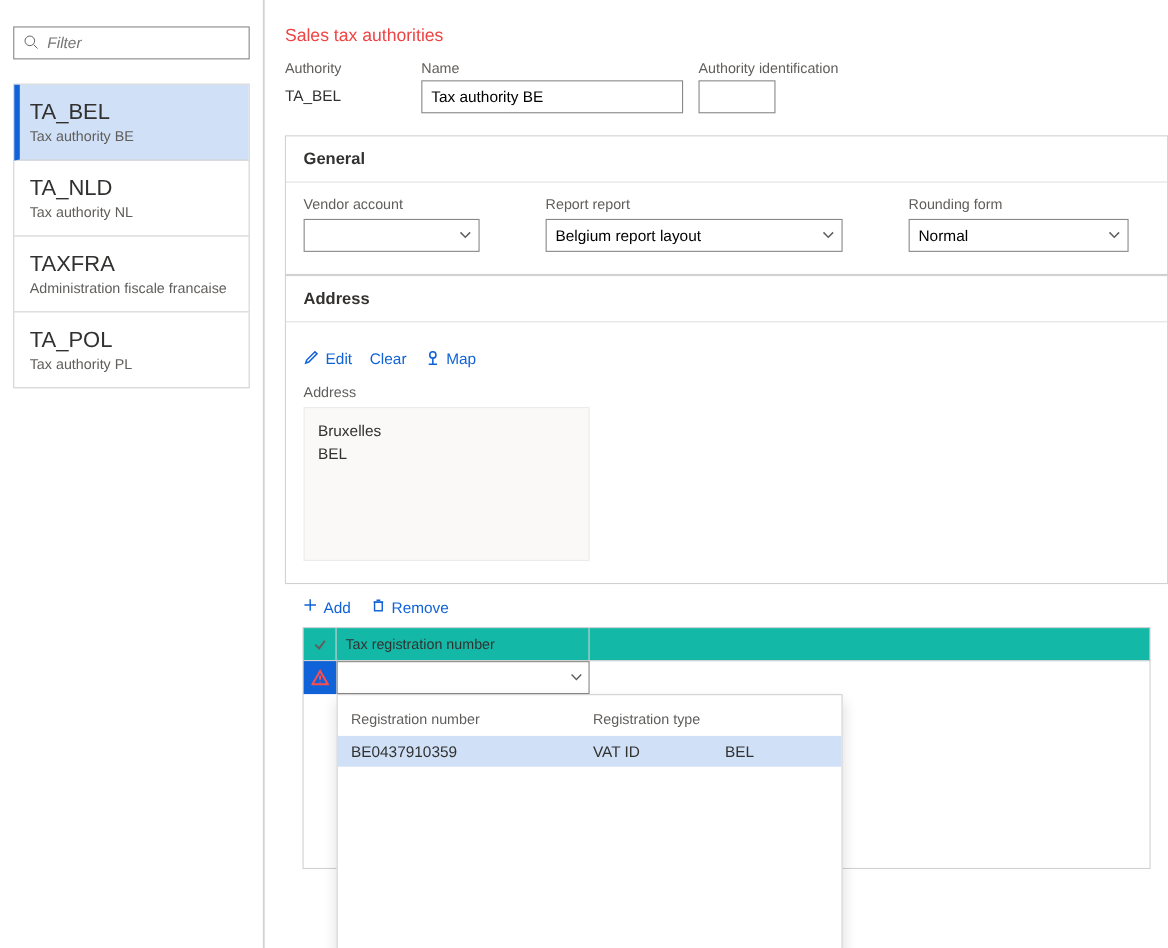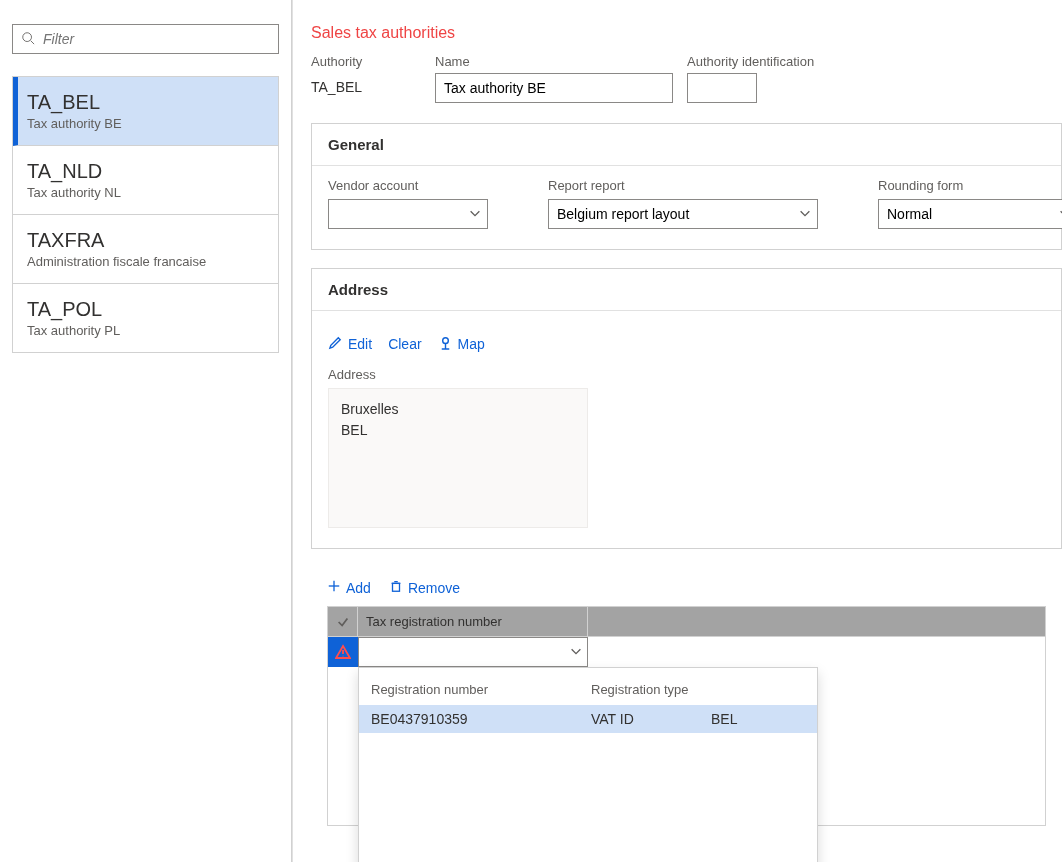--- a/index.html
+++ b/index.html
@@ -1,19 +1,19 @@
 <!DOCTYPE html>
 <html><head>
 <meta charset="utf-8">
 <style>
   * { box-sizing: border-box; font-family: "Segoe UI", Arial, sans-serif; }
   body { margin: 0; background: #fff; color: #323130; font-size: 14px; }
   .app { display: flex; width: 1062px; height: 862px; }
   
-  .sidebar { width: 292px; border-right: 1px solid #d1d1d1; padding: 24px 12px 0 12px; }
+  .sidebar { width: 240px; border-right: 1px solid #d1d1d1; padding: 24px 12px 0 12px; }
   .filter-box { display:flex; align-items:center; border:1px solid #8a8886; height:30px; padding:0 8px; color:#605e5c; }
   .filter-box input { border:none; outline:none; flex:1; font-size:14px; font-style:italic; color:#605e5c; background:transparent; }
   .filter-box svg { width:14px; height:14px; margin-right:6px; stroke:#605e5c; fill:none; }
 
   .auth-list { margin-top:22px; border:1px solid #d1d1d1; }
   .auth-item { padding:14px 14px 14px 14px; border-bottom:1px solid #d1d1d1; cursor:pointer; }
   .auth-item:last-child { border-bottom:none; }
   .auth-item.selected { background:#cfe0f7; border-left:5px solid #0f62d7; padding-left:9px; }
   .auth-code { font-size:20px; font-weight:400; color:#323130; }
   .auth-desc { font-size:13px; color:#605e5c; margin-top:2px; }
@@ -23,21 +23,21 @@
   .page-title { font-size:16px; color:#ef4444; margin-bottom:12px; }
 
   .header-row { display:flex; gap:14px; margin-bottom:20px; }
   .hfield { display:flex; flex-direction:column; }
   .hfield label { font-size:13px; color:#605e5c; margin-bottom:4px; }
   .hfield .ro { font-size:14px; padding-top:6px; }
   .hfield input { height:30px; border:1px solid #8a8886; padding:0 8px; font-size:14px; }
   .hfield.name input { width:238px; }
   .hfield.authid input { width:70px; }
 
-  .card { border:1px solid #d1d1d1; margin-bottom:18px; margin-right:0; }
+  .card { border:1px solid #d1d1d1; margin-right:0; }
   .card-head { font-weight:600; font-size:15px; padding:12px 16px; border-bottom:1px solid #e1e1e1; }
   .card-body { padding:12px 16px 20px 16px; }
 
   .gen-row { display:flex; gap:60px; }
   .gfield { display:flex; flex-direction:column; flex:0 0 auto; }
   .gfield label { font-size:13px; color:#605e5c; margin-bottom:6px; }
   .select { position:relative; }
   .select input { height:30px; border:1px solid #8a8886; padding:0 26px 0 8px; font-size:14px; width:100%; }
   .select .chev { position:absolute; right:6px; top:7px; pointer-events:none; }
   .chev svg { width:14px; height:14px; stroke:#605e5c; fill:none; stroke-width:1.5;}
@@ -49,21 +49,21 @@
   .addr-actions svg { width:15px; height:15px; stroke:#0f62d7; fill:none; stroke-width:1.5; }
   .addr-label { font-size:13px; color:#605e5c; margin-bottom:6px; }
   .addr-box { width:260px; height:140px; background:#faf9f8; border:1px solid #edebe9; padding:10px 12px; font-size:14px; line-height:1.5; }
 
   
   .highlight { background:#fff100; display:inline-block; padding:2px 4px; }
   .tax-actions { display:flex; gap:18px; padding:12px 0 10px 0; color:#0f62d7; }
   .tax-actions .abtn { display:flex; align-items:center; gap:5px; cursor:pointer; }
   .tax-actions svg { width:14px; height:14px; stroke:#0f62d7; fill:none; stroke-width:1.5;}
   .grid { border:1px solid #d1d1d1; min-height:220px; }
-  .grid-head { display:flex; height:30px; border-bottom:1px solid #d1d1d1; background:#a3a3a3; align-items:stretch;}
+  .grid-head { display:flex; height:30px; border-bottom:1px solid #d1d1d1; background:#14b8a6; align-items:stretch;}
   .ghcell { border-right:1px solid #d1d1d1; display:flex; align-items:center; padding:0 8px; font-size:13px; color:#323130;}
   .ghcell.chk { width:30px; justify-content:center; padding:0;}
   .ghcell.chk svg{width:14px;height:14px;stroke:#605e5c;fill:none;stroke-width:2;}
   .ghcell.col { width:230px; }
   .grid-row { display:flex; height:30px; }
   .gcell { display:flex; align-items:center; }
   .gcell.mark { width:30px; background:#0f62d7; justify-content:center; }
   .gcell.mark svg { width:16px; height:16px; stroke:#ff4d4d; fill:none; stroke-width:1.8;}
   .gcell.input { width:230px; position:relative; }
   .gcell.input input { width:100%; height:30px; border:1px solid #8a8886; padding:0 24px 0 8px; font-size:14px;}

